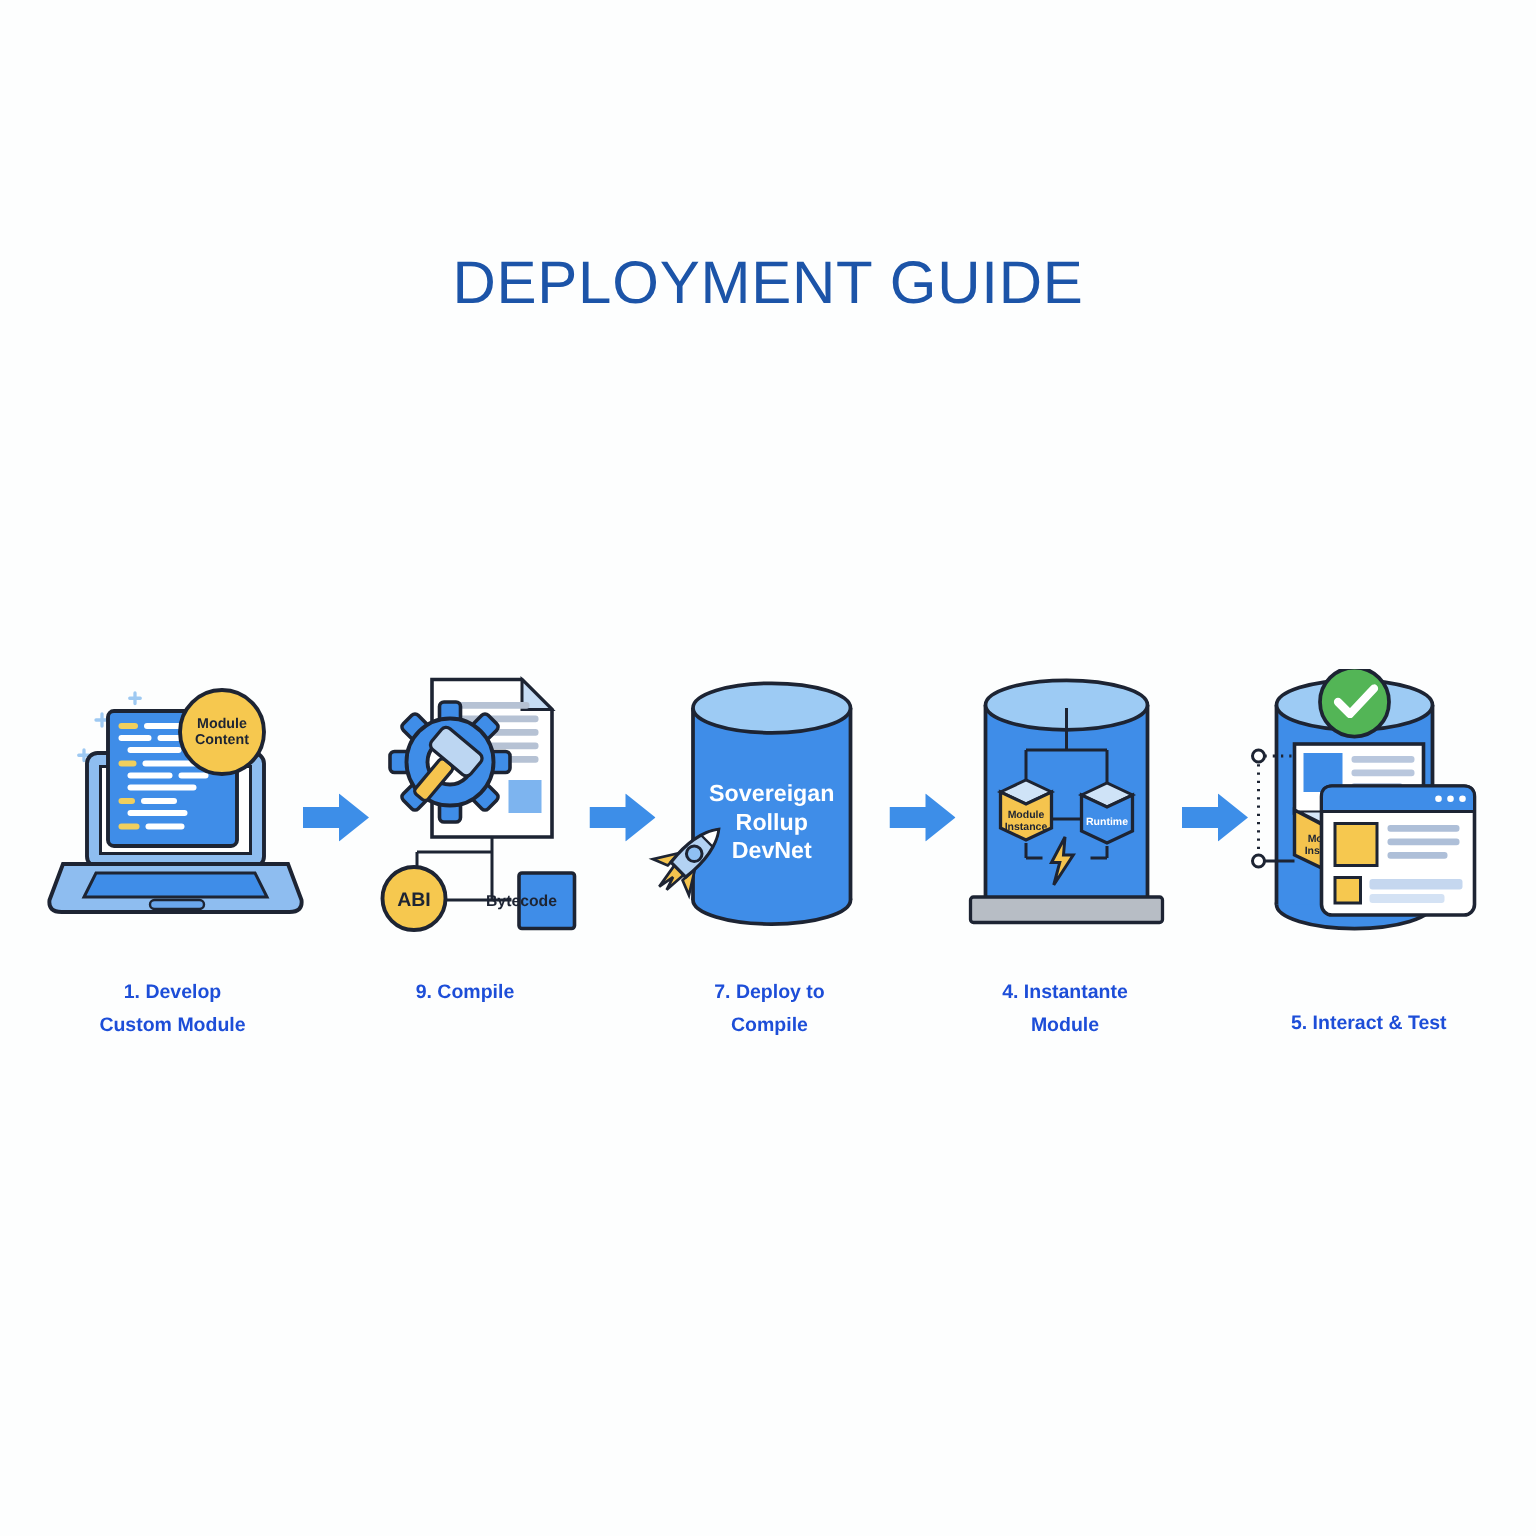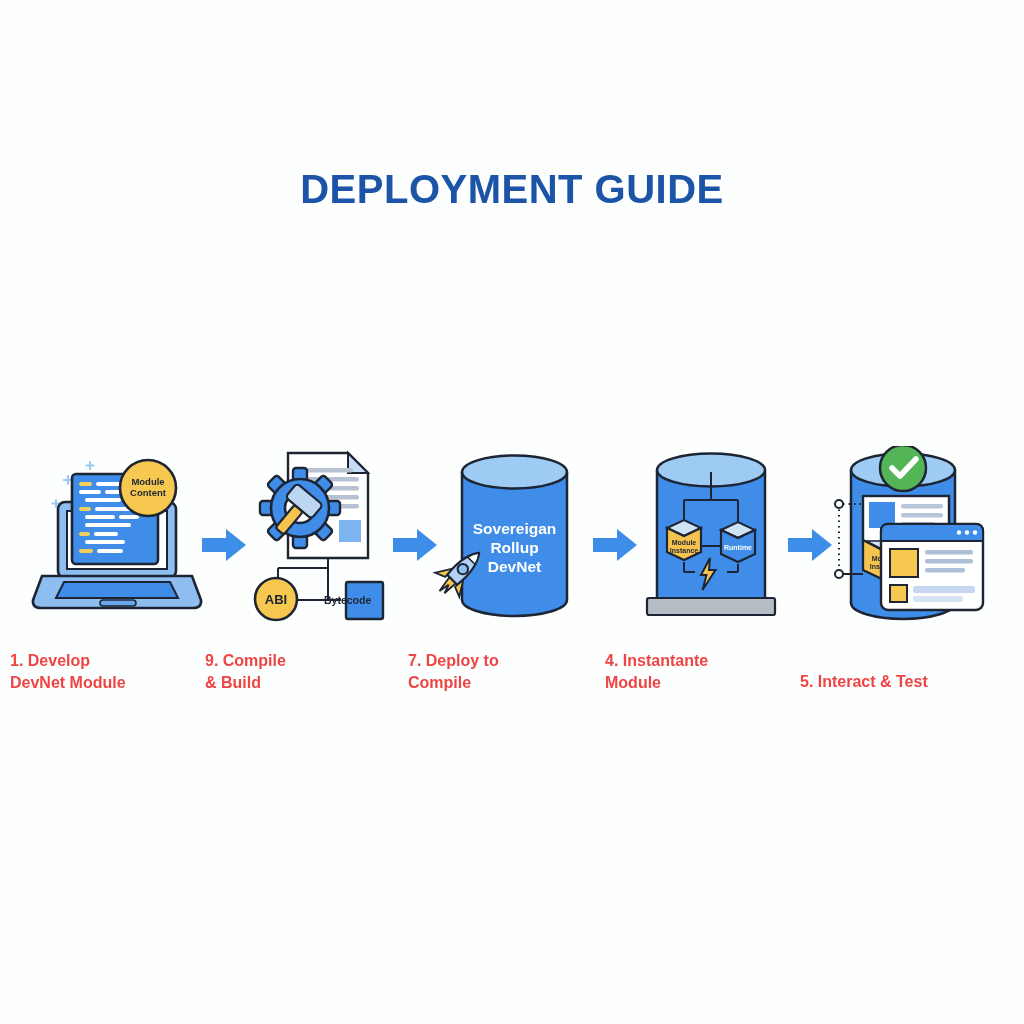--- a/index.html
+++ b/index.html
@@ -1,23 +1,23 @@
 <!DOCTYPE html>
 <html><head>
 <meta charset="utf-8">
 <style>
   html,body{margin:0;padding:0;background:#ffffff;}
   .canvas{position:relative;width:1024px;height:1024px;background:#fdfefe;overflow:hidden;
           font-family:"Liberation Sans",sans-serif;}
   .title{position:absolute;left:0;right:0;top:167px;text-align:center;
-         font-size:40px;font-weight:700;letter-spacing:.5px;color:#1c54a8;}
+         font-size:40px;font-weight:400;letter-spacing:.5px;color:#1c54a8;}
   .step-svg{position:absolute;}
   .arrow-svg{position:absolute;}
-  .caption{position:absolute;top:650px;width:210px;
-           font-size:16px;font-weight:700;line-height:22px;color:#ef4444;}
+  .caption{position:absolute;top:650px;width:210px;text-align:center;
+           font-size:13px;font-weight:700;line-height:22px;color:#1d4ed8;}
   .caption.single{top:671px;}
   svg text{font-family:"Liberation Sans",sans-serif;}
 </style>
 </head>
 <body>
 
 <div class="canvas">
 
   <div class="title">DEPLOYMENT GUIDE</div>
 
@@ -231,25 +231,24 @@
   </svg>
   <svg class="arrow-svg" style="left:593px;top:529px" width="44" height="32" viewBox="0 0 44 32">
     <polygon points="0,9 24,9 24,0 44,16 24,32 24,23 0,23" fill="#3d8ee8"></polygon>
   </svg>
   <svg class="arrow-svg" style="left:788px;top:529px" width="44" height="32" viewBox="0 0 44 32">
     <polygon points="0,9 24,9 24,0 44,16 24,32 24,23 0,23" fill="#3d8ee8"></polygon>
   </svg>
 
   <div class="caption" style="left:10px">
     <div>1. Develop</div>
-      <div>DevNet Module</div>
+      <div>Custom Module</div>
   </div>
   <div class="caption" style="left:205px">
     <div>9. Compile</div>
-      <div>&amp; Build</div>
   </div>
   <div class="caption" style="left:408px">
     <div>7. Deploy to</div>
       <div>Compile</div>
   </div>
   <div class="caption" style="left:605px">
     <div>4. Instantante</div>
       <div>Module</div>
   </div>
   <div class="caption single" style="left:800px;width:225px">

